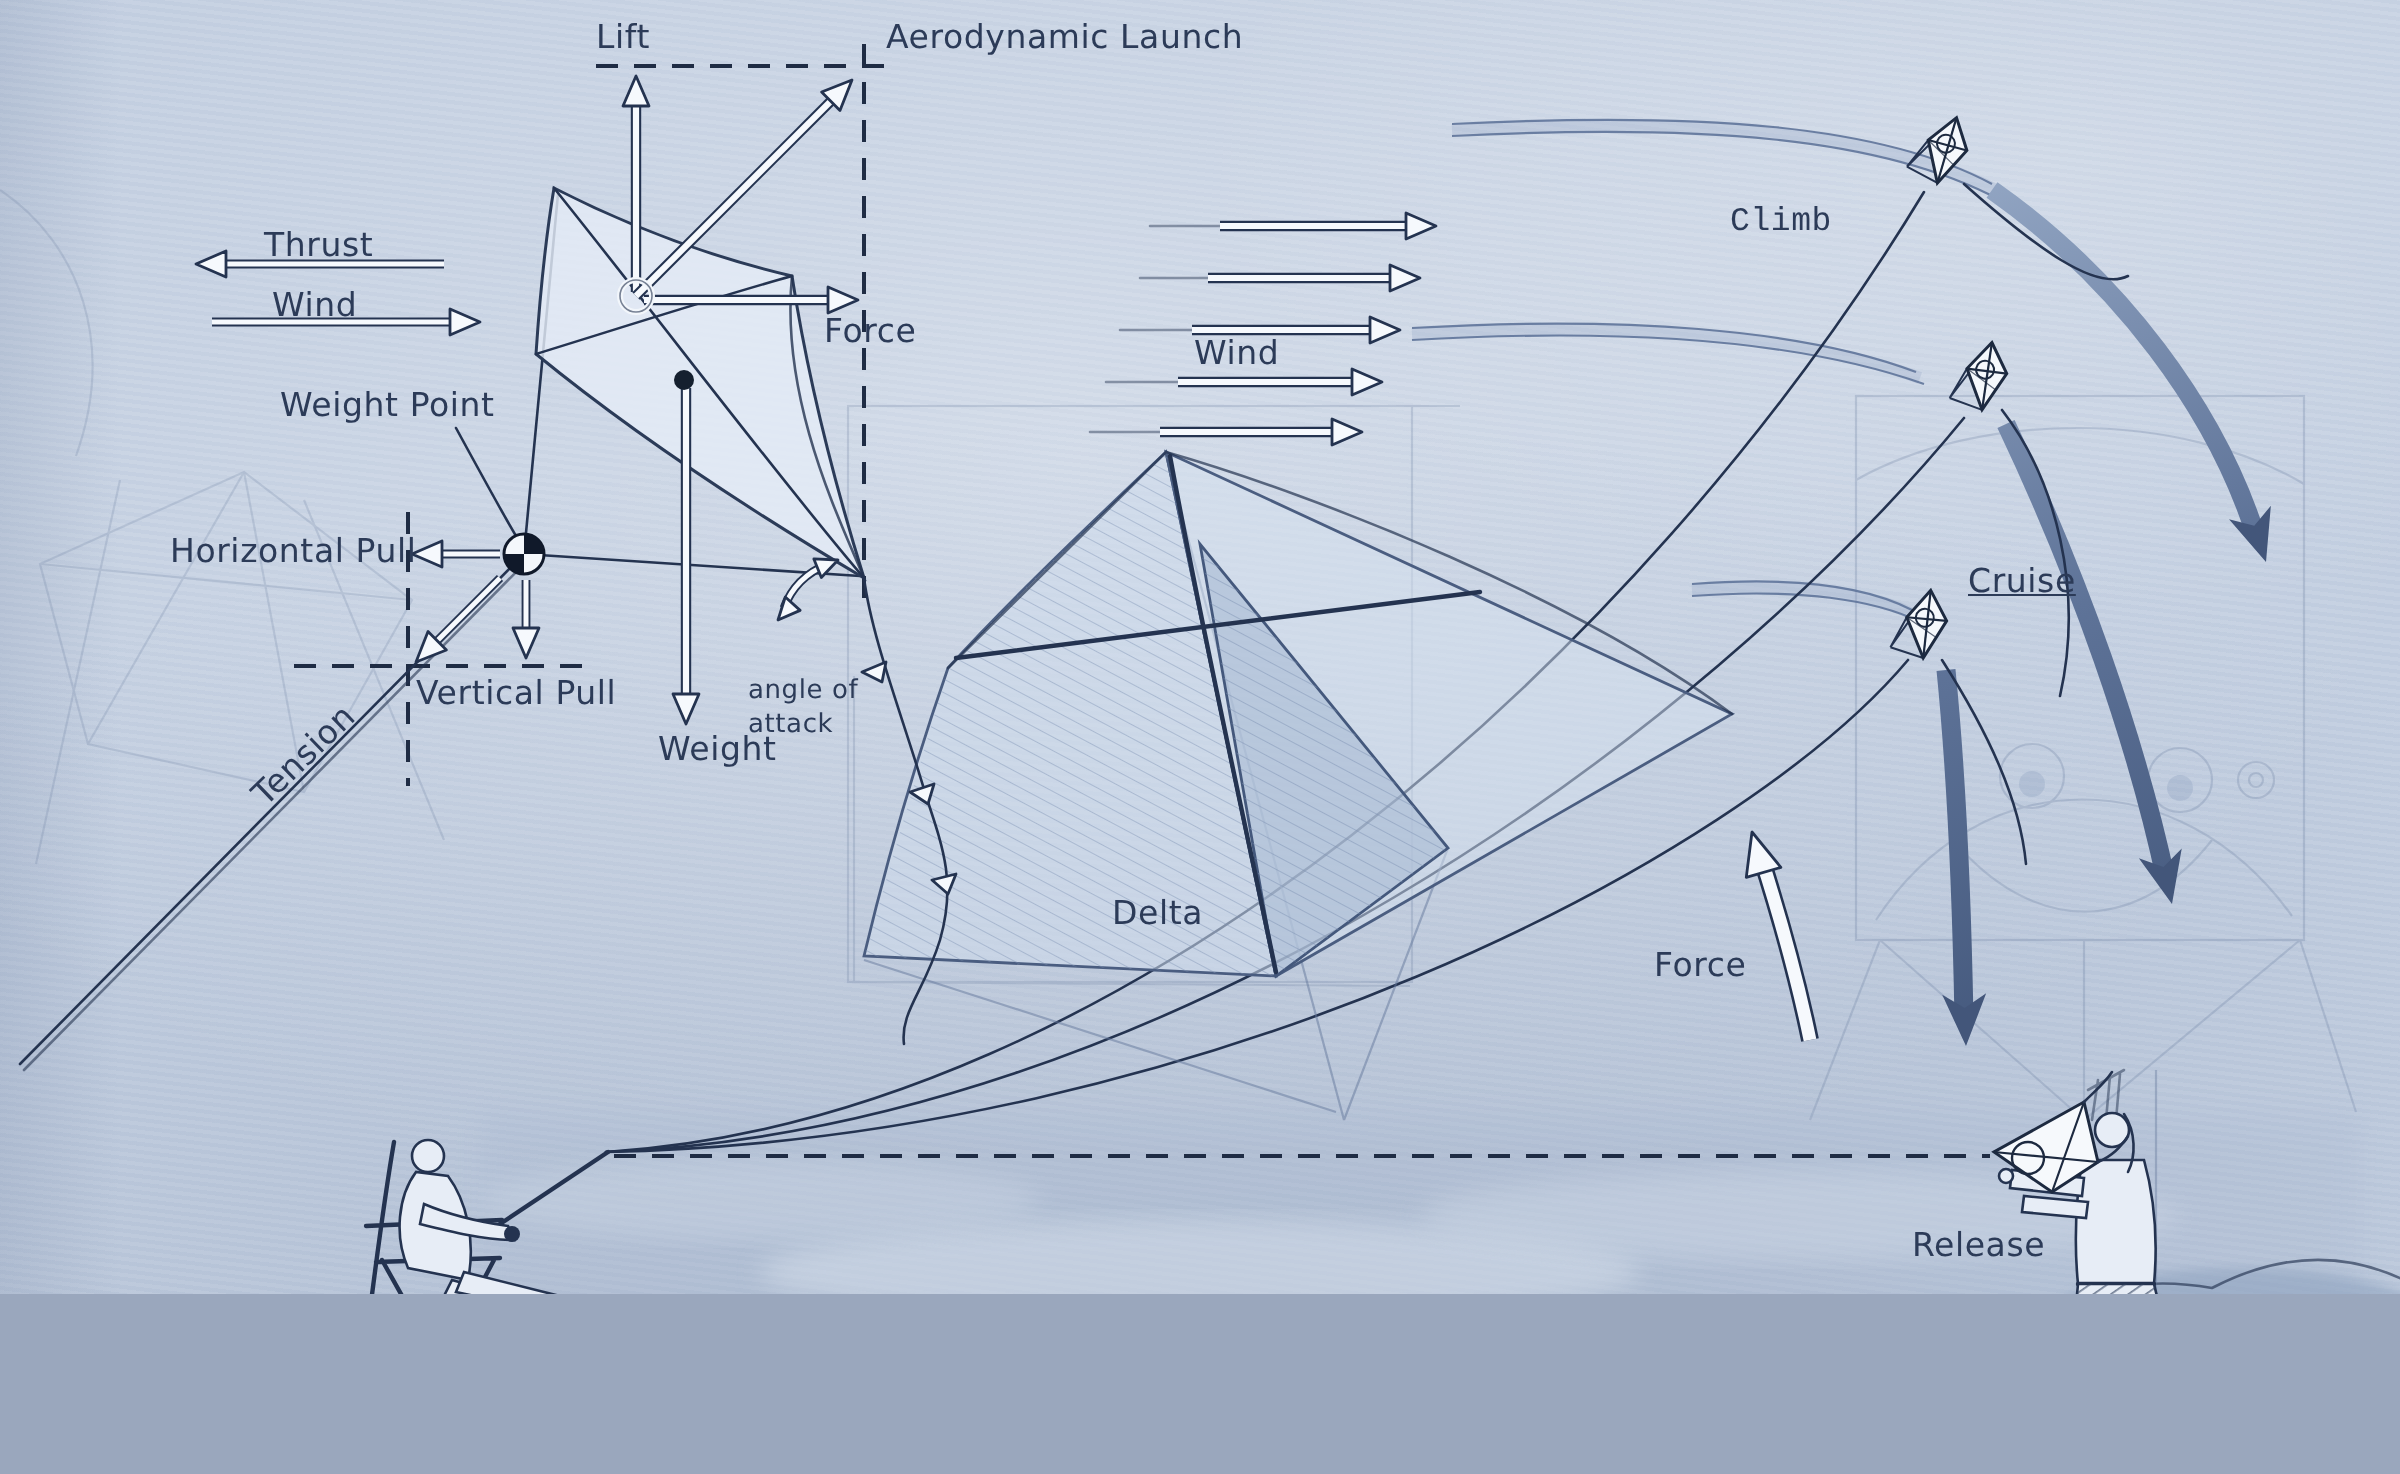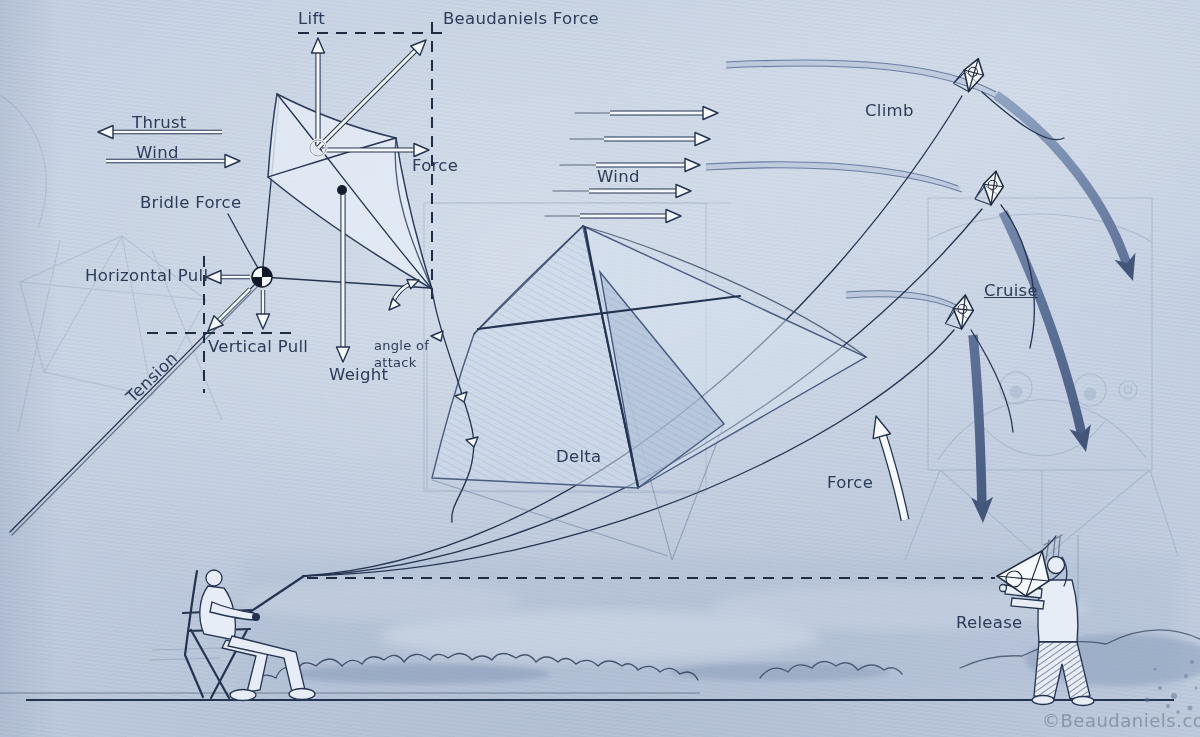--- a/index.html
+++ b/index.html
@@ -1,17 +1,17 @@
 <!DOCTYPE html>
 <html><head>
 <meta charset="utf-8">
 <style>
   html,body{margin:0;padding:0;background:#9aa7bd;}
   #stage{
-    position:relative;width:1200px;height:737px;overflow:hidden;
+    position:relative;width:1200px;height:647px;overflow:hidden;
     font-family:"DejaVu Sans",sans-serif;
     background-color:#c3cfe1;
     background-image:
       radial-gradient(1100px 650px at 45% 35%, rgba(255,255,255,.28), rgba(255,255,255,0) 62%),
       radial-gradient(800px 420px at 86% 12%, rgba(255,255,255,.20), rgba(255,255,255,0) 55%),
       radial-gradient(1500px 900px at 50% 115%, rgba(88,108,142,.20), rgba(88,108,142,0) 60%),
       linear-gradient(90deg, rgba(96,114,148,.16), rgba(96,114,148,0) 5%),
       repeating-linear-gradient(7deg, rgba(255,255,255,.045) 0 2px, rgba(118,138,170,.045) 2px 4px);
   }
   svg{position:absolute;left:0;top:0;}
@@ -294,31 +294,31 @@
         <circle cx="1190" cy="708" r="2.5"></circle>
         <circle cx="1178" cy="712" r="1.8"></circle>
     <circle cx="1155" cy="669" r="1.5"></circle>
         <circle cx="1192" cy="662" r="2"></circle>
         <circle cx="1196" cy="688" r="1.5"></circle>
         <circle cx="1168" cy="706" r="2"></circle>
   </g>
 </svg>
 
 <div class="lbl" style="left:298px;top:9px;">Lift</div>
-<div class="lbl" style="left:443px;top:9px;">Beaudaniels Force</div>
+<div class="lbl" style="left:443px;top:9px;">Aerodynamic Launch</div>
 <div class="lbl" style="left:132px;top:113px;">Thrust</div>
 <div class="lbl" style="left:136px;top:143px;">Wind</div>
 <div class="lbl" style="left:412px;top:156px;">Force</div>
-<div class="lbl" style="left:140px;top:193px;">Bridle Force</div>
+<div class="lbl" style="left:140px;top:193px;">Weight Point</div>
 <div class="lbl" style="left:85px;top:266px;">Horizontal Pull</div>
 <div class="lbl" style="left:208px;top:337px;text-align:center;">Vertical Pull</div>
 <div class="lbl rot" style="left:120px;top:368px;">Tension</div>
 <div class="lbl small" style="left:374px;top:315px;width:62px;">angle of attack</div>
 <div class="lbl" style="left:329px;top:365px;">Weight</div>
 <div class="lbl" style="left:597px;top:167px;">Wind</div>
-<div class="lbl" style="left:865px;top:101px;">Climb</div>
+<div class="lbl" style="left:865px;top:101px;font-family:Liberation Mono, monospace;">Climb</div>
 <div class="lbl" style="left:984px;top:281px;text-decoration:underline;">Cruise</div>
 <div class="lbl" style="left:556px;top:447px;text-align:center;">Delta</div>
 <div class="lbl" style="left:827px;top:473px;">Force</div>
 <div class="lbl" style="left:956px;top:590px;margin-top:23px;">Release</div>
 <div class="lbl mark" style="left:1042px;top:710px;">©Beaudaniels.com</div>
 
 </div>
 
 </body></html>

